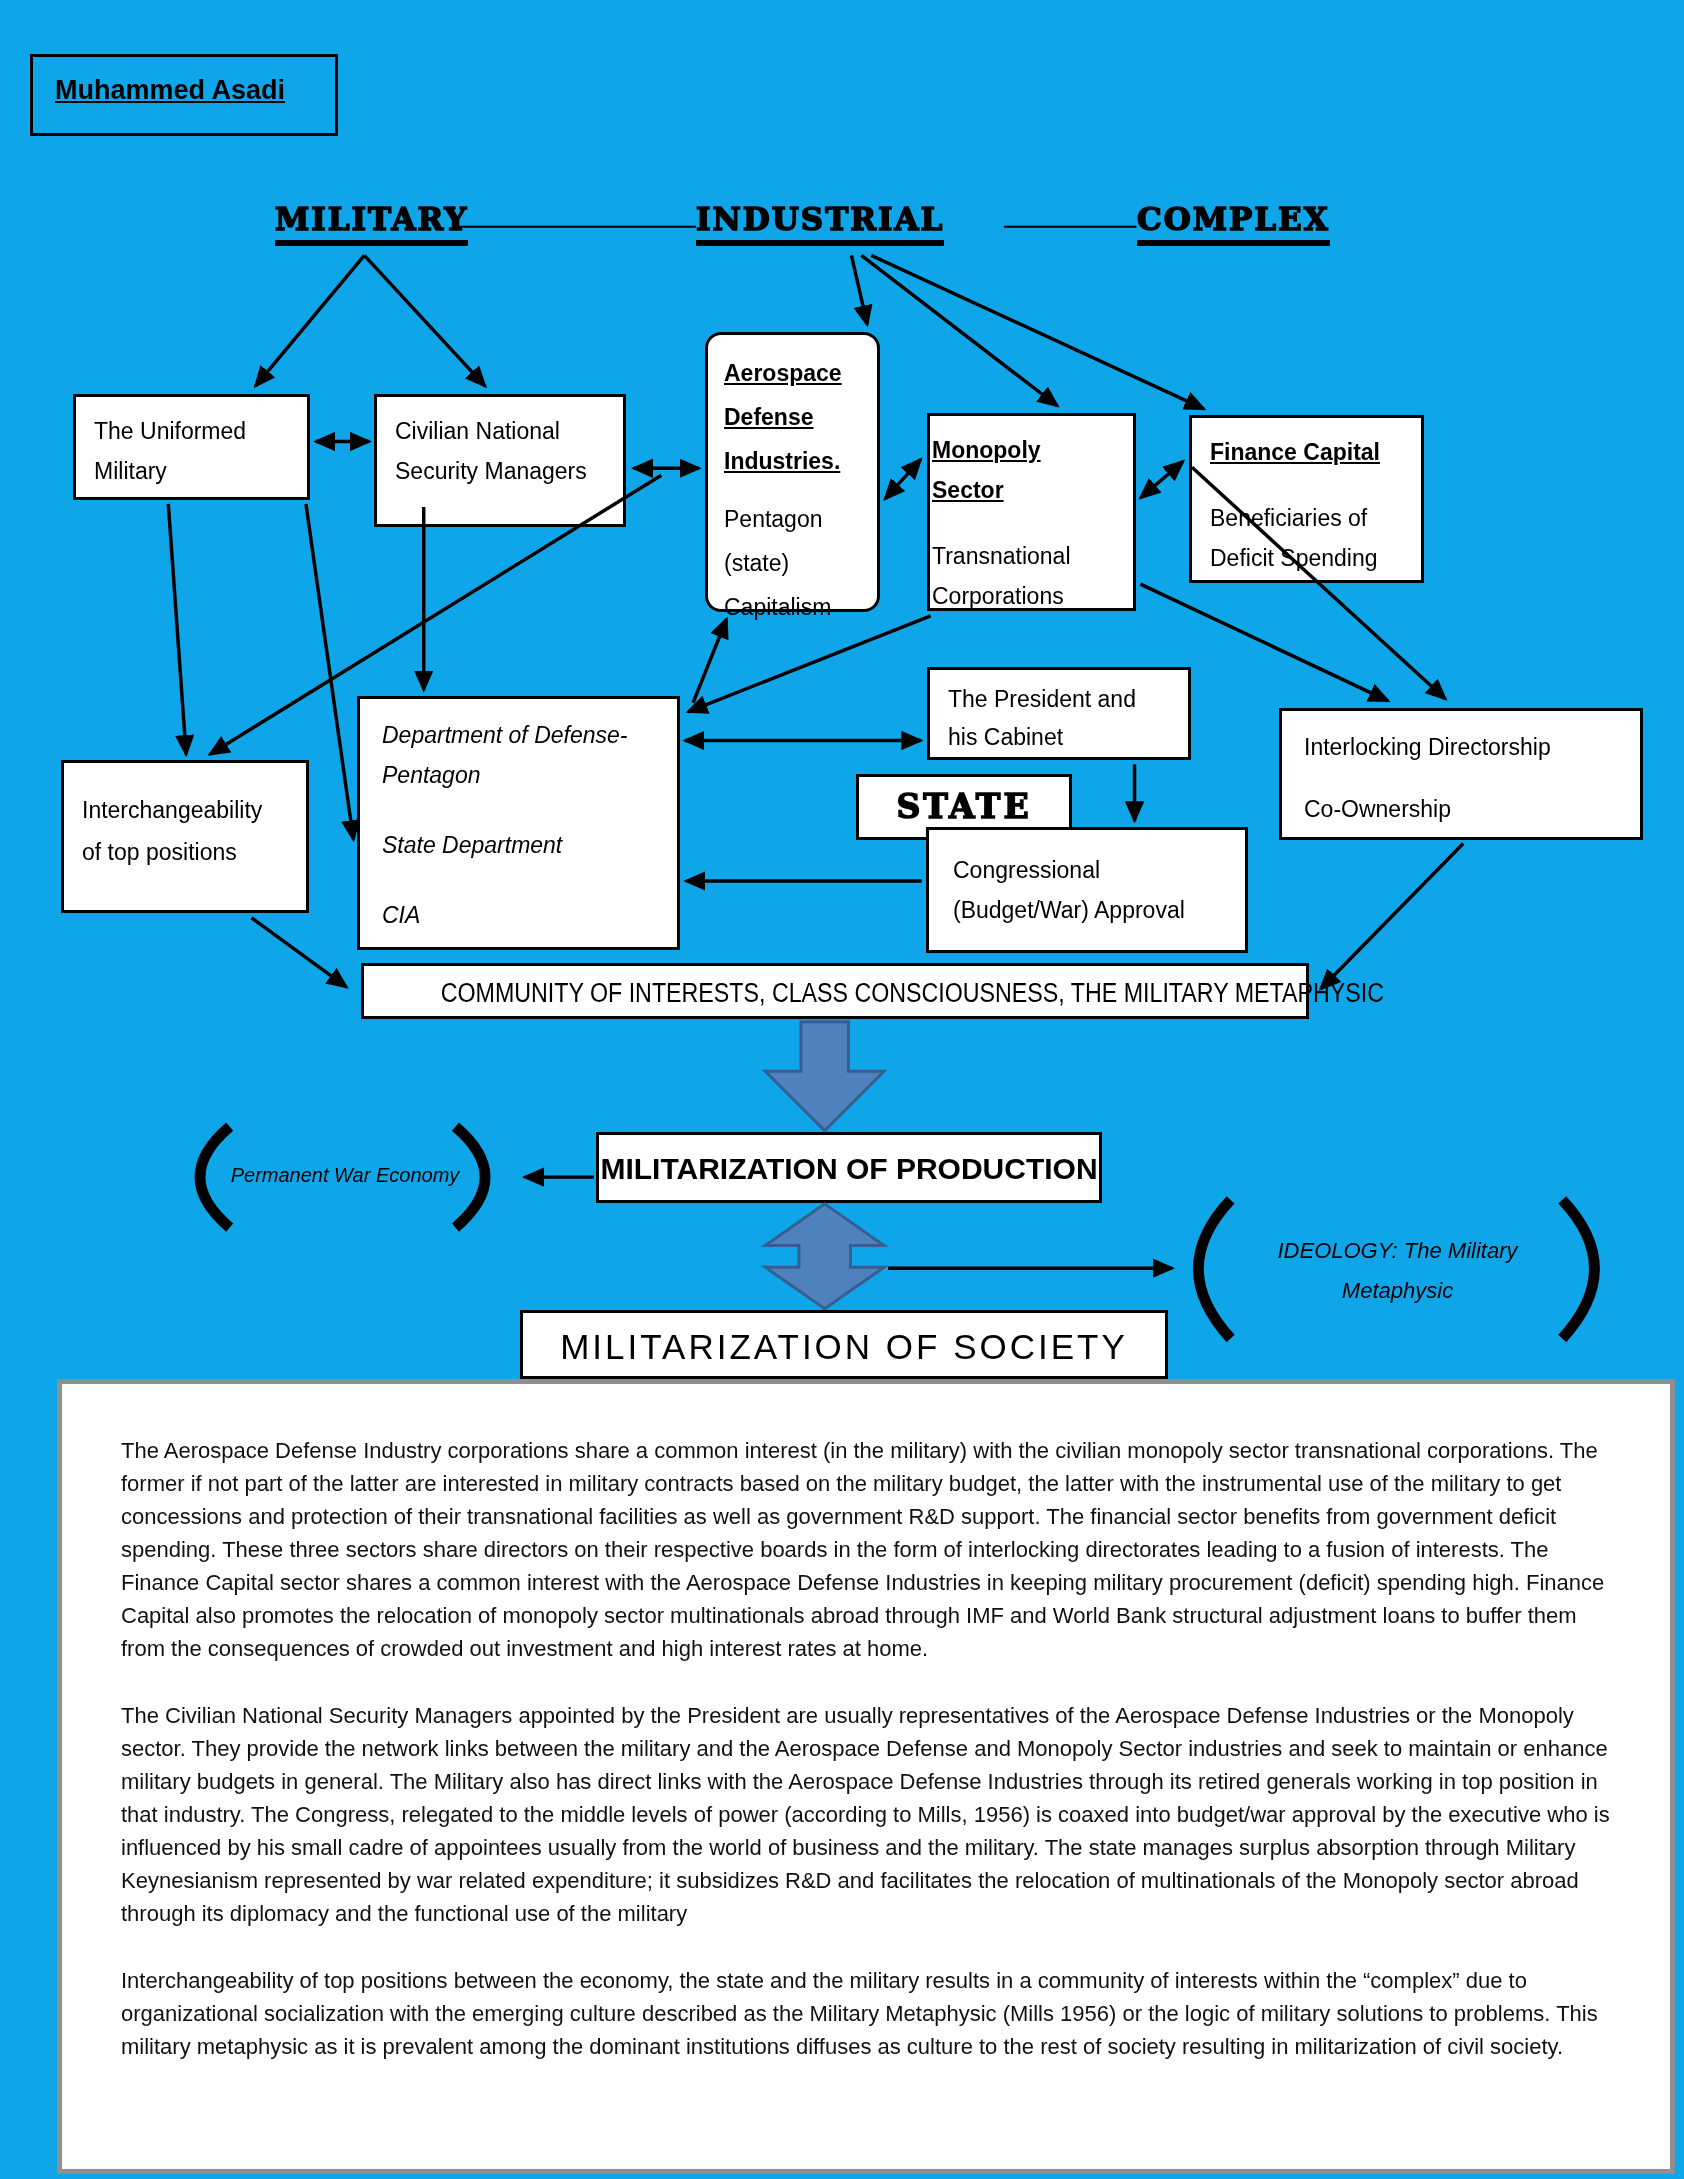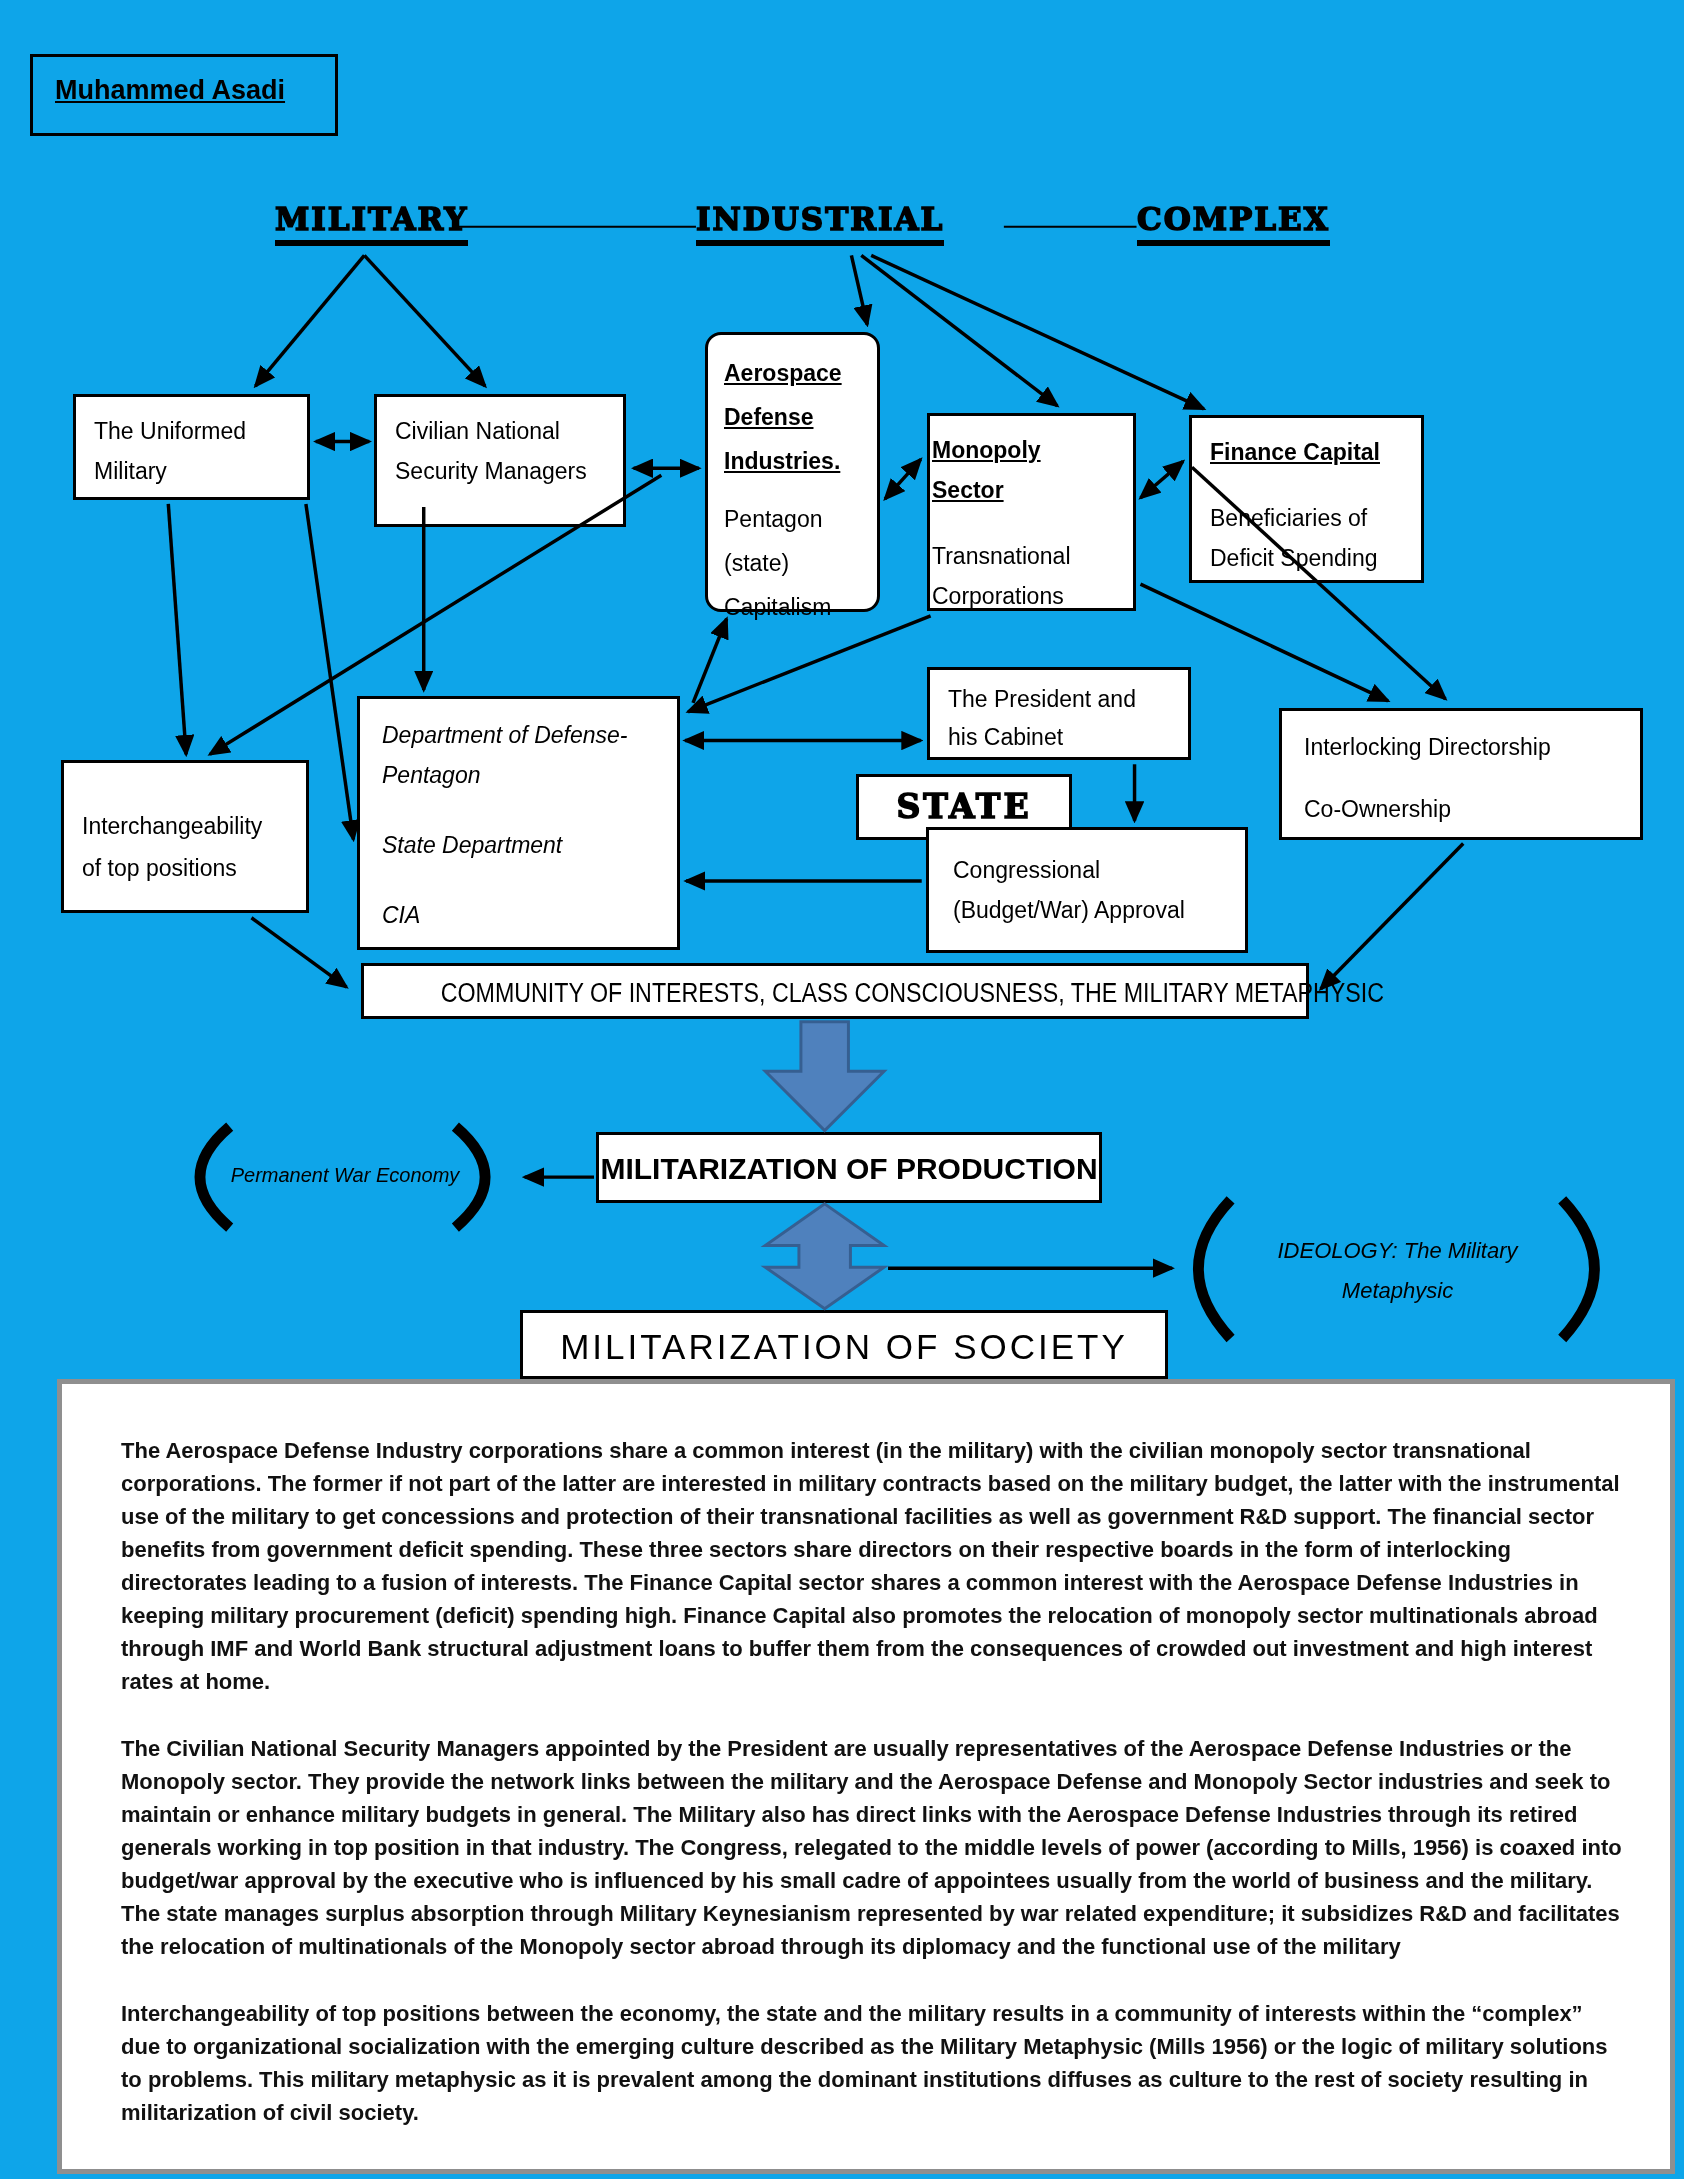--- a/index.html
+++ b/index.html
@@ -44,21 +44,21 @@
   #state-box .inner { text-align:center; margin-top:10px; font-size:33px; letter-spacing:3px; }
 
   
   .paren-text { position:absolute; font-style:italic; color:#000; }
   #pwe-text { left:226px; top:1164px; width:238px; text-align:center; font-size:20px; }
   #ideology-text { left:1249px; top:1231px; width:297px; text-align:center; font-size:22px;
                    line-height:40px; }
 
   
   #panel { left:57px; top:1379px; width:1618px; height:795px; border:5px solid #8f8f8f;
-           background:#fff; box-sizing:border-box;font-weight:bold; }
+           background:#fff; box-sizing:border-box; }
   #panel .ptxt { margin:0; padding:0 48px 0 59px; font-size:22px; line-height:33px; color:#111; }
   #panel .ptxt + .ptxt { margin-top:34px; }
   #panel-pad { height:50px; }
 
   svg.overlay { position:absolute; left:0; top:0; pointer-events:none; }
 </style>
 </head>
 <body>
 
 <div id="page">
@@ -147,21 +147,21 @@
 
   <div class="dbox" style="left:1279px; top:708px; width:364px; height:132px;">
     <div class="txt" style="padding:16px 8px 8px 22px;">
       <div>Interlocking Directorship</div>
       <div style="height:22px;"></div>
       <div>Co-Ownership</div>
     </div>
   </div>
 
   <div class="dbox" style="left:61px; top:760px; width:248px; height:153px;">
-    <div class="txt" style="padding:42px 6px 8px 18px; line-height:42px;">
+    <div class="txt" style="padding:26px 6px 8px 18px; line-height:42px;">
       <div>Interchangeability</div>
       <div>of top positions</div>
     </div>
   </div>
 
   <div class="dbox" id="community-box">
     <div class="inner"><span class="cond">COMMUNITY OF INTERESTS, CLASS CONSCIOUSNESS, THE MILITARY METAPHYSIC</span></div>
   </div>
 
   <div class="dbox" id="production-box">

